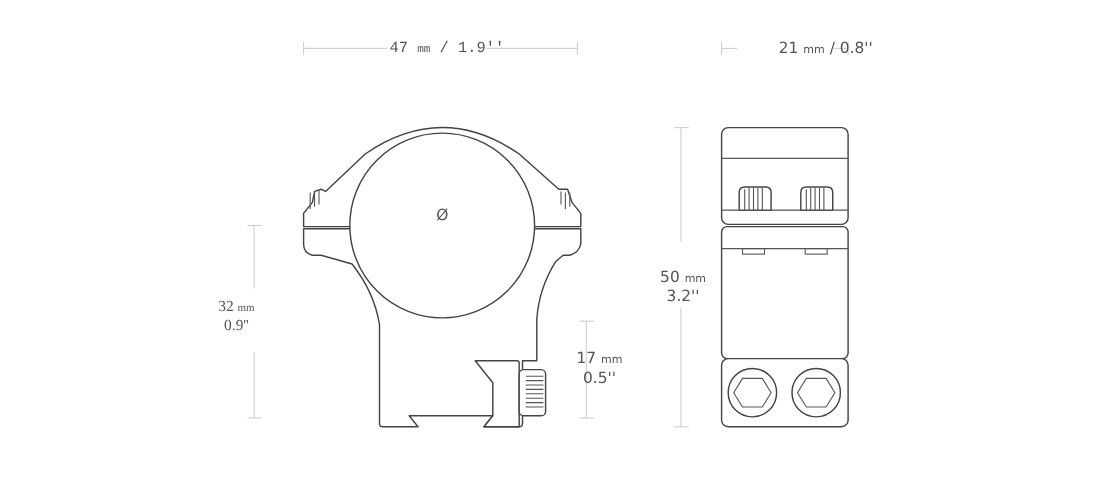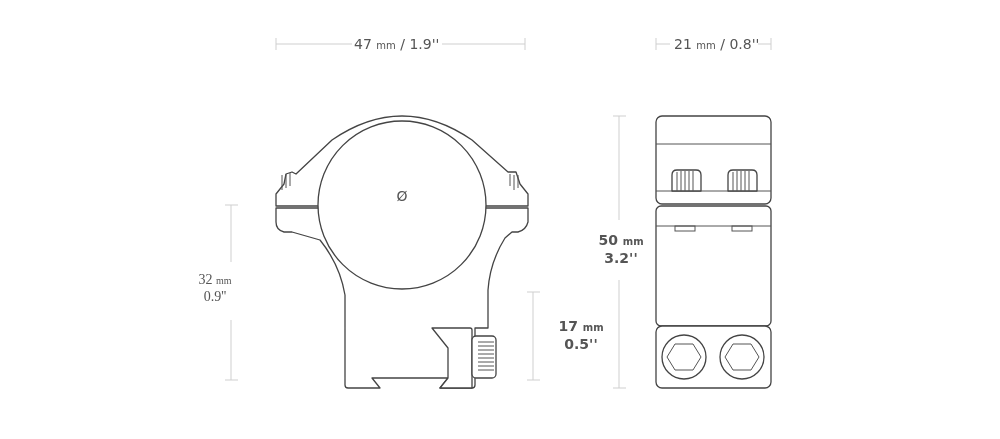--- a/index.html
+++ b/index.html
@@ -93,51 +93,51 @@
     <rect class="part-thin" x="732" y="226" width="20" height="5"></rect>
 
     <rect class="part" x="656" y="326" width="115" height="62" rx="6"></rect>
     <circle class="part" cx="684" cy="357" r="22"></circle>
     <polygon class="part-thin" points="675,344 693,344 701,357 693,370 675,370 667,357"></polygon>
     <circle class="part" cx="742" cy="357" r="22"></circle>
     <polygon class="part-thin" points="733,344 751,344 759,357 751,370 733,370 725,357"></polygon>
   </g>
 </svg>
 
-<div class="label" style="left:354px; top:36px;">
+<div class="label" style="left:354px; top:36px;font-family:Liberation Mono, monospace;">
   <span>47</span>
   <span class="unit">mm</span>
   <span>/ 1.9''</span>
 </div>
 
-<div class="label" style="left:674px; top:36px;">
+<div class="label" style="left:708px; top:36px;">
   <span>21</span>
   <span class="unit">mm</span>
   <span>/ 0.8''</span>
 </div>
 
 <div class="label center" style="left:352px; top:188px; width:100px;">
   <div>Ø</div>
 </div>
 
 <div class="label center" style="left:180px; top:272px; width:70px;font-family:Liberation Serif, serif;">
   <div>
     <span>32</span>
     <span class="unit">mm</span>
   </div>
   <div>0.9''</div>
 </div>
 
-<div class="label center" style="left:548px; top:318px; width:66px;font-weight:bold;">
+<div class="label center" style="left:512px; top:318px; width:66px;">
   <div>
     <span>17</span>
     <span class="unit">mm</span>
   </div>
   <div>0.5''</div>
 </div>
 
-<div class="label center" style="left:586px; top:232px; width:70px;font-weight:bold;">
+<div class="label center" style="left:586px; top:244px; width:70px;">
   <div>
     <span>50</span>
     <span class="unit">mm</span>
   </div>
   <div>3.2''</div>
 </div>
 
 </body></html>

